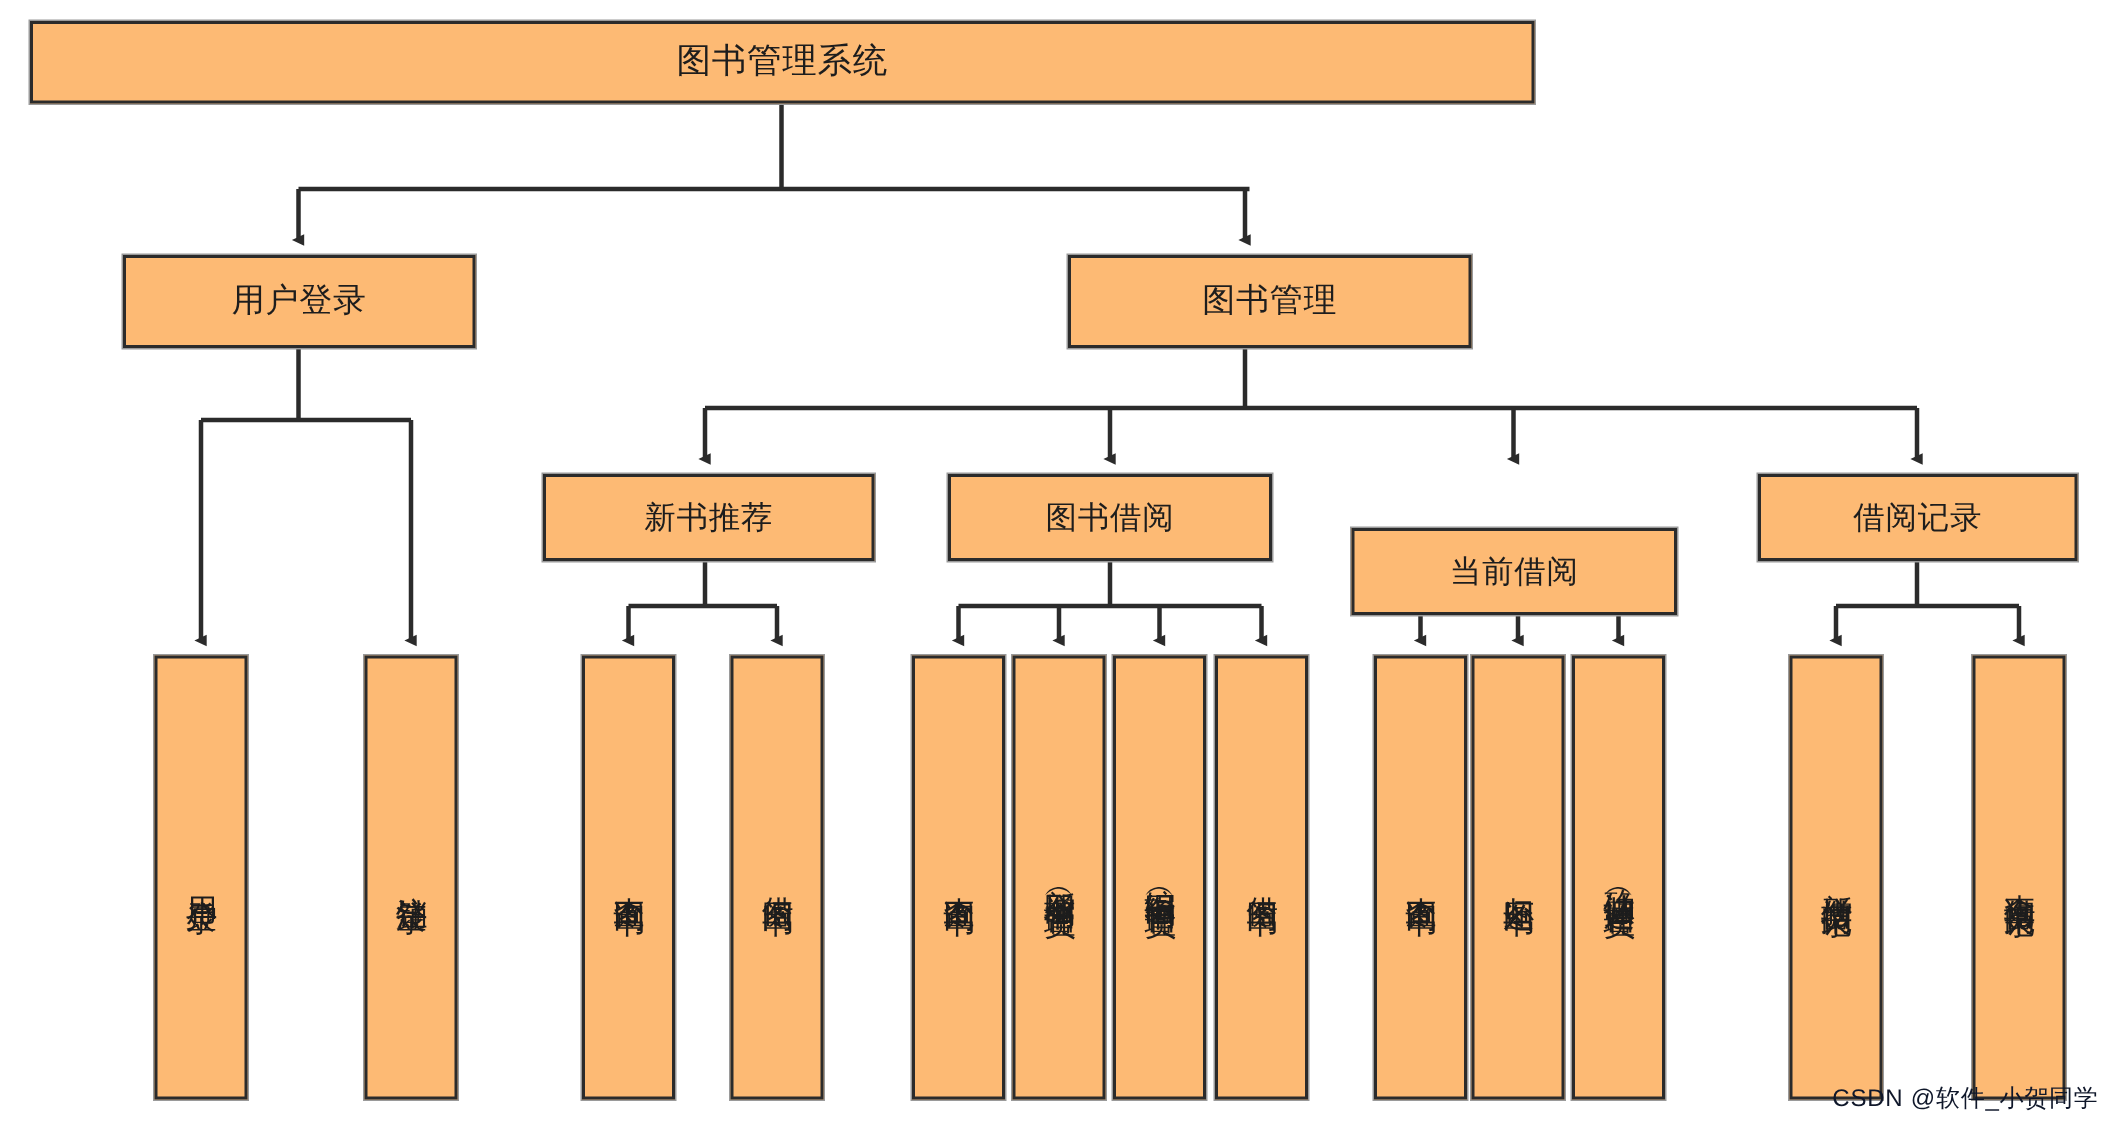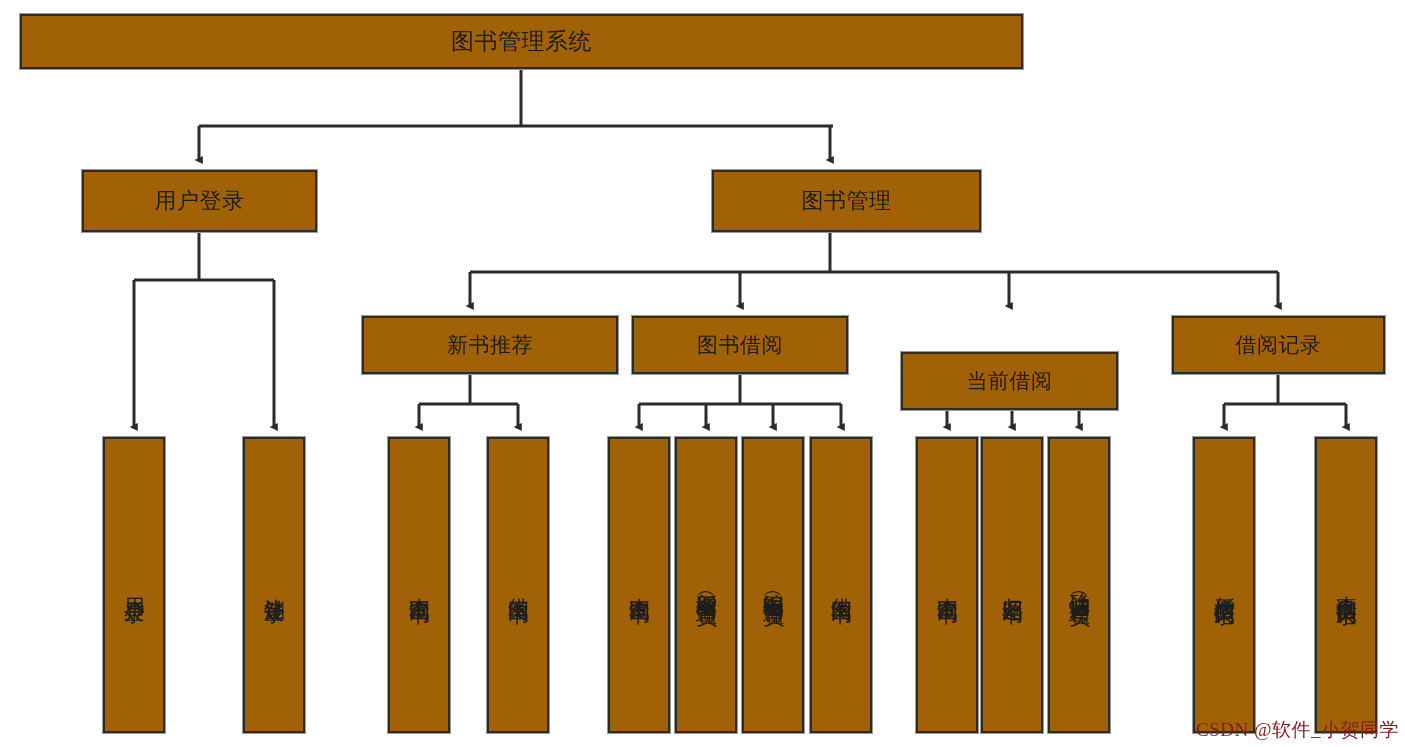--- a/index.html
+++ b/index.html
@@ -19,21 +19,21 @@
     position: absolute;
     left: 0;
     top: 0;
     width: 1405px;
     height: 747px;
     pointer-events: none;
   }
   .node {
     position: absolute;
     box-sizing: border-box;
-    background: #a16207;
+    background: #fdba74;
     border: 2px solid #2b2b2b;
     box-shadow: 0 0 0 1px #9a9a9a;
     display: flex;
     align-items: center;
     justify-content: center;
     color: #1d1d1d;
   }
   .node.root {
     font-size: 23px;
   }
@@ -58,24 +58,24 @@
     text-orientation: upright;
     white-space: normal;
     letter-spacing: 2px;
     line-height: 1.0;
     max-height: 100%;
   }
   #watermark {
     position: absolute;
     right: 6px;
     bottom: 4px;
-    font-size: 19px;
-    color: #7f1d1d;
+    font-size: 16px;
+    color: #0f172a;
     letter-spacing: 0.5px;
-    font-family: Liberation Serif, serif;
+    font-family: Liberation Sans, sans-serif;
     white-space: nowrap;
   }
 </style>
 </head>
 <body>
 
 <div id="canvas">
 
   <svg id="connectors" viewBox="0 0 1405 747" xmlns="http://www.w3.org/2000/svg">
     <defs>
@@ -131,21 +131,21 @@
     <span class="node-label">图书管理系统</span>
   </div>
 
   <div class="node level2" style="left:82px; top:170px; width:235px; height:62px;">
     <span class="node-label">用户登录</span>
   </div>
   <div class="node level2" style="left:712px; top:170px; width:269px; height:62px;">
     <span class="node-label">图书管理</span>
   </div>
 
-  <div class="node level3" style="left:362px; top:316px; width:256px; height:58px;">
+  <div class="node level3" style="left:362px; top:316px; width:221px; height:58px;">
     <span class="node-label">新书推荐</span>
   </div>
   <div class="node level3" style="left:632px; top:316px; width:216px; height:58px;">
     <span class="node-label">图书借阅</span>
   </div>
   <div class="node level3" style="left:901px; top:316px; width:217px; height:58px;margin-top:36px;">
     <span class="node-label">当前借阅</span>
   </div>
   <div class="node level3" style="left:1172px; top:316px; width:213px; height:58px;">
     <span class="node-label">借阅记录</span>

